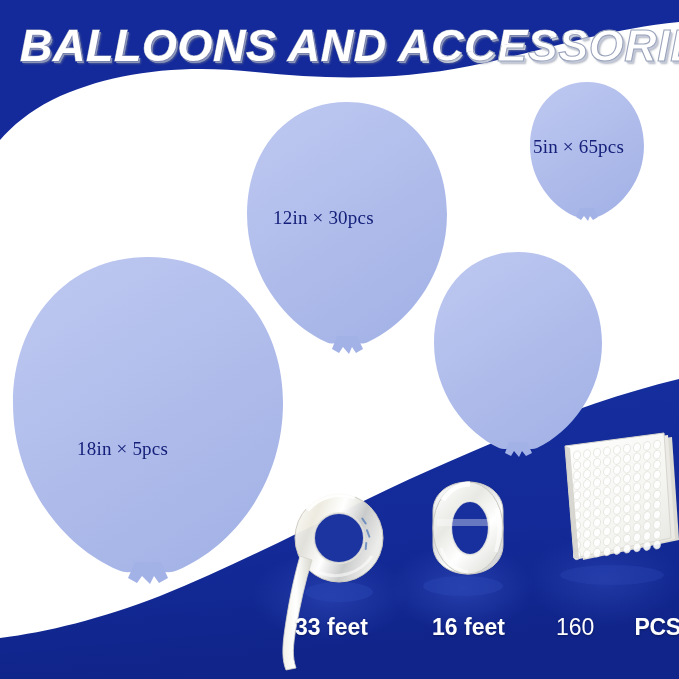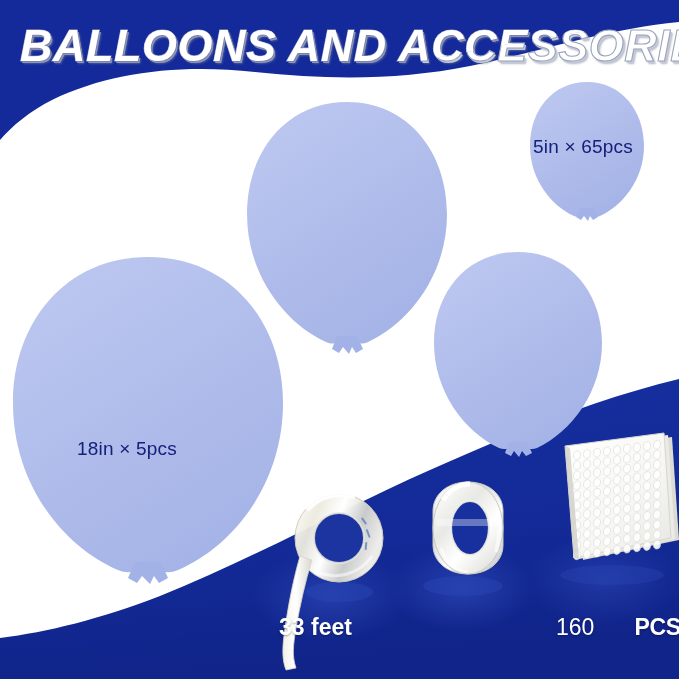--- a/index.html
+++ b/index.html
@@ -47,38 +47,38 @@
   }
 
   
   .blabel {
     position:absolute;
     color:#15207a;
     font-size:19px;
     font-weight:500;
     white-space:nowrap;
     letter-spacing:0.2px;
-    font-family:Liberation Sans, sans-serif;
+    font-family:Liberation Serif, serif;
   }
   #label-18in { left:77px;  top:438px; }
   #label-12in { left:273px; top:207px; }
   #label-10in { left:455px; top:333px; }
   #label-5in  { left:533px; top:136px; }
 
   
   .acc-cap {
     position:absolute;
     color:#ffffff;
     font-size:23px;
     font-weight:bold;
     white-space:nowrap;
     text-shadow:0 1px 2px rgba(0,0,0,.35);
     font-family:"Liberation Sans", sans-serif;
   }
-  #cap-tape  { left:279px; top:614px;text-align:right; }
+  #cap-tape  { left:295px; top:614px;text-align:right; }
   #cap-strip { left:432px; top:614px; }
   #cap-dots  { left:556px; top:614px; }
   #cap-dots .num { font-weight:500; }
   #cap-dots .unit { font-weight:bold; letter-spacing:-0.3px;padding-left:40px; }
 </style>
 </head>
 <body>
 
 <div id="stage">
 
@@ -388,20 +388,22 @@
         <foreignObject x="0" y="0" width="660" height="56">
           <div xmlns="http://www.w3.org/1999/xhtml">
             <span id="title-fill" class="title-txt">BALLOONS AND ACCESSORIES</span>
           </div>
         </foreignObject>
       </g>
     </svg>
   </div>
 
   <span class="blabel" id="label-18in">18in × 5pcs</span>
+  <span class="blabel" id="label-12in">12in × 30pcs</span>
   <span class="blabel" id="label-5in">5in × 65pcs</span>
 
   <span class="acc-cap" id="cap-tape">33 feet</span>
+  <span class="acc-cap" id="cap-strip">16 feet</span>
   <span class="acc-cap" id="cap-dots">
     <span class="num">160</span><span class="unit">PCS</span>
   </span>
 
 </div>
 
 </body></html>

